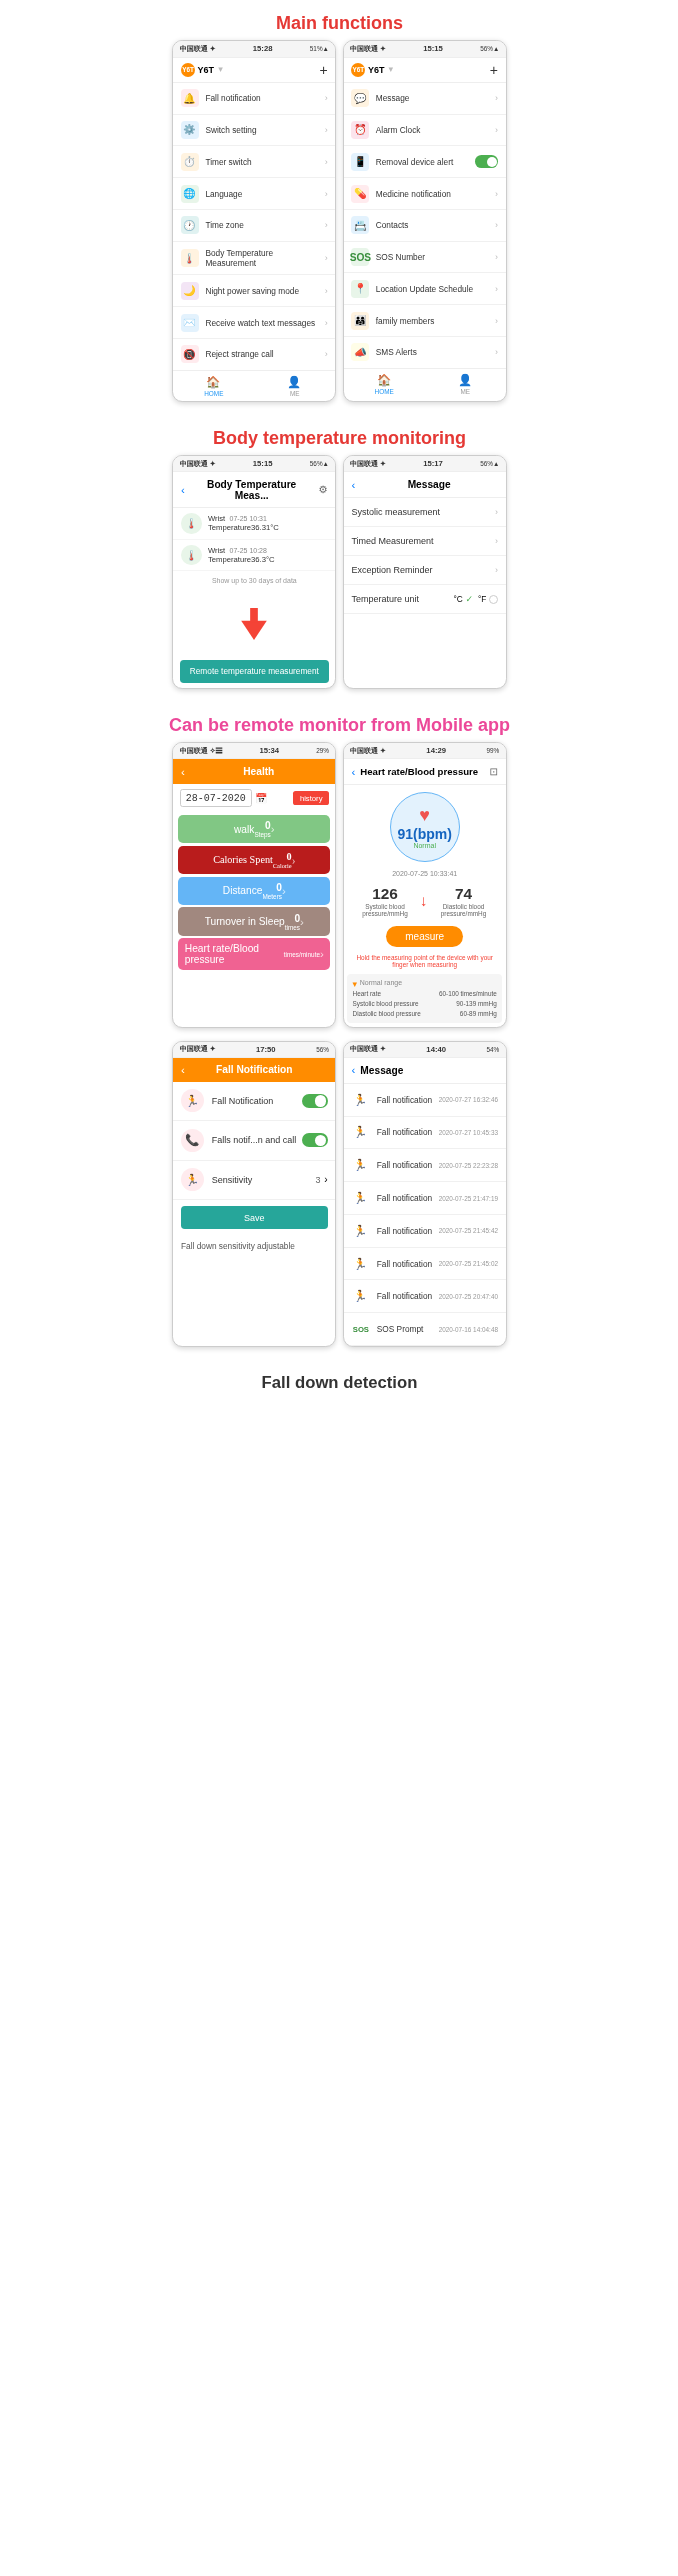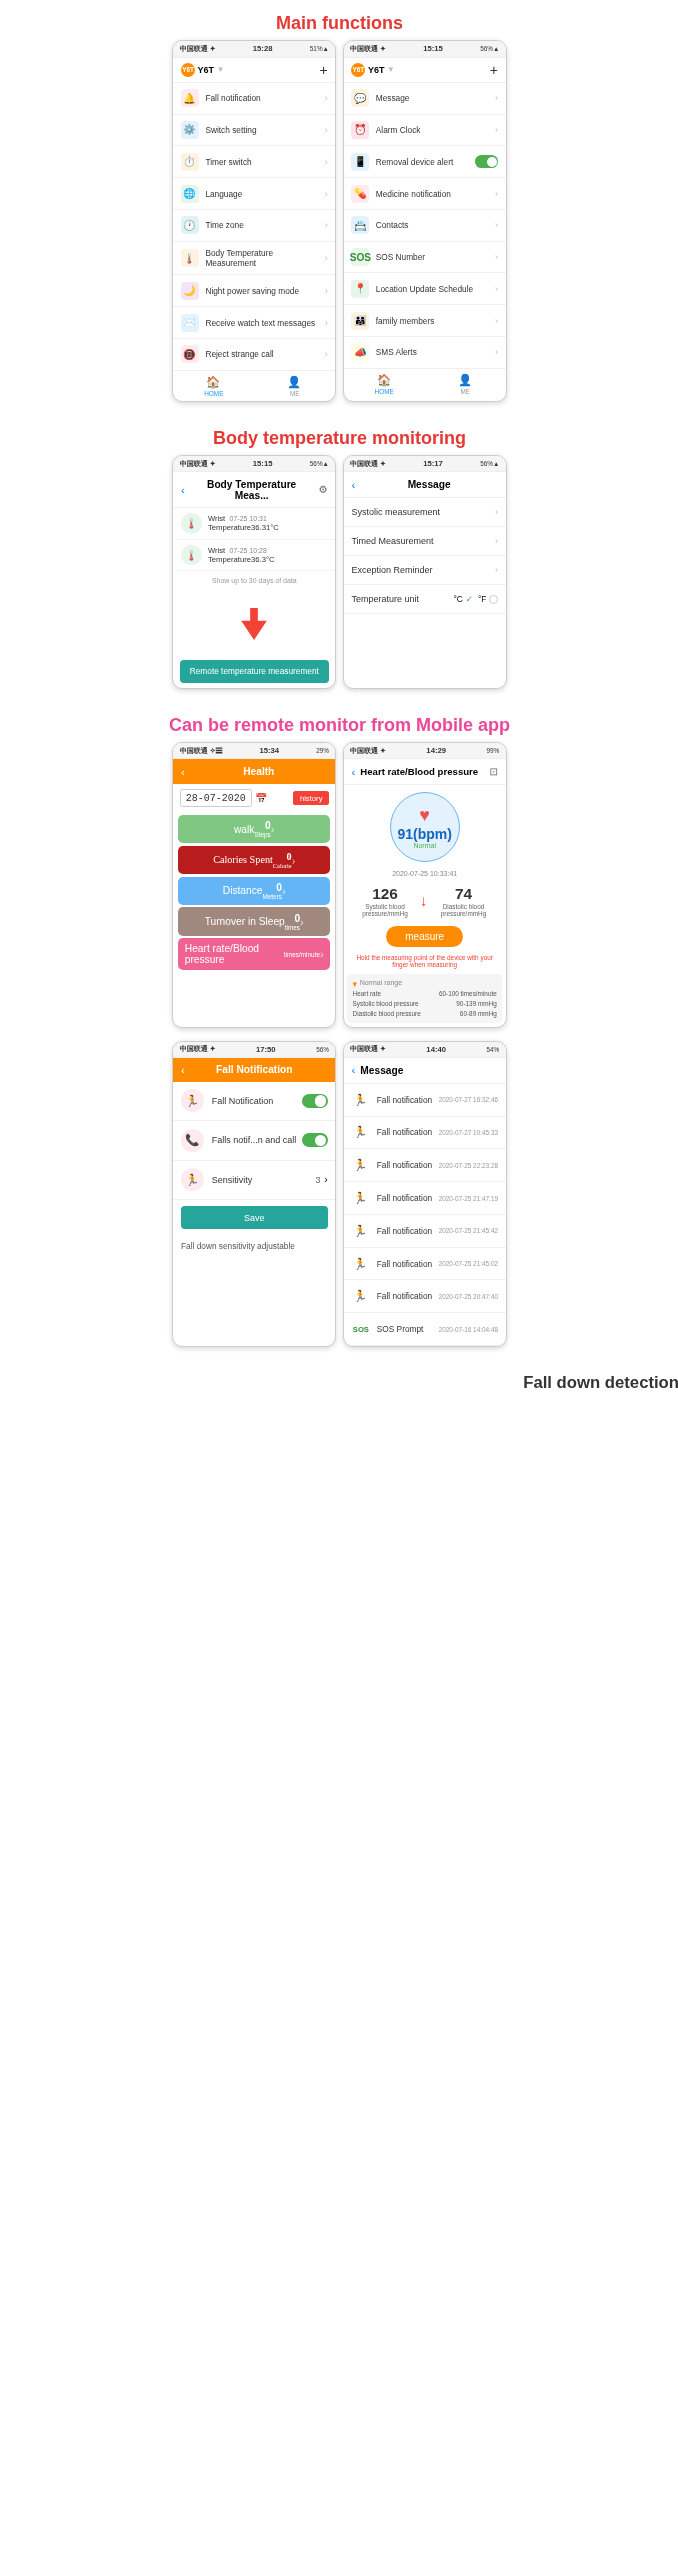--- a/index.html
+++ b/index.html
@@ -424,21 +424,21 @@
       display: flex; align-items: center; justify-content: center;
       margin-right: 6.4px;
       font-size: 11.5px;
       flex-shrink: 0;
     }
     .msg-item .mi-label { flex: 1; font-size: 8.3px; color: #333; }
     .msg-item .mi-date { font-size: 6.4px; color: #999; }
 
     
     .bottom-section-title {
-      text-align: right;
+      text-align: center;
       font-size: 16.7px;
       font-weight: bold;
       color: #333;
       padding: 13px 0 6.4px;
     }
 
     
     .ic-red { background: #ffebee; color: #f44336; }
     .ic-blue { background: #e3f2fd; color: #2196f3; }
     .ic-green { background: #e8f5e9; color: #4caf50; }

